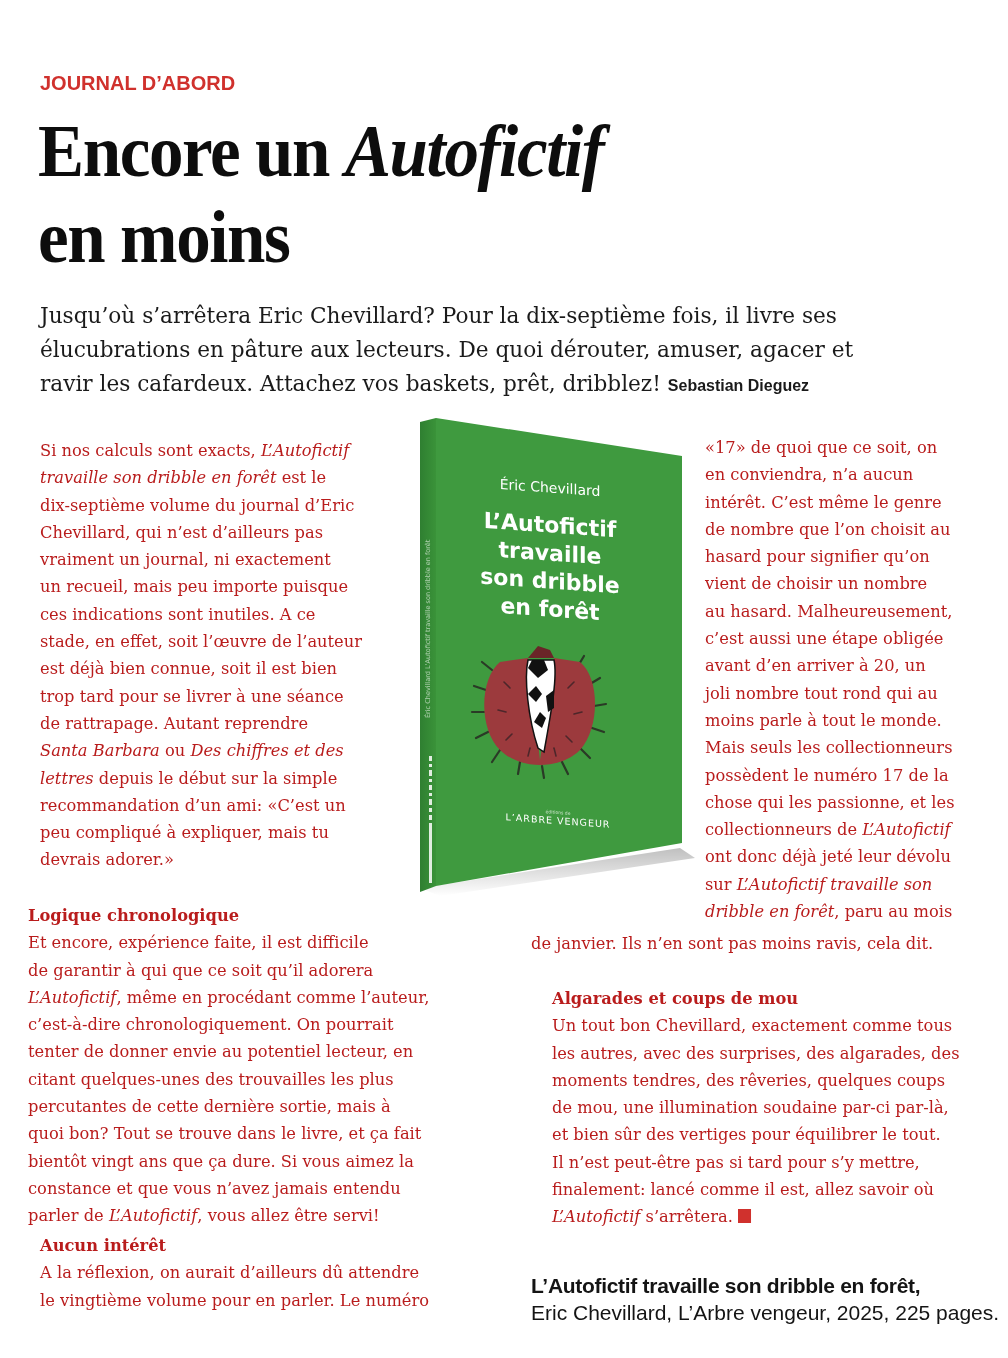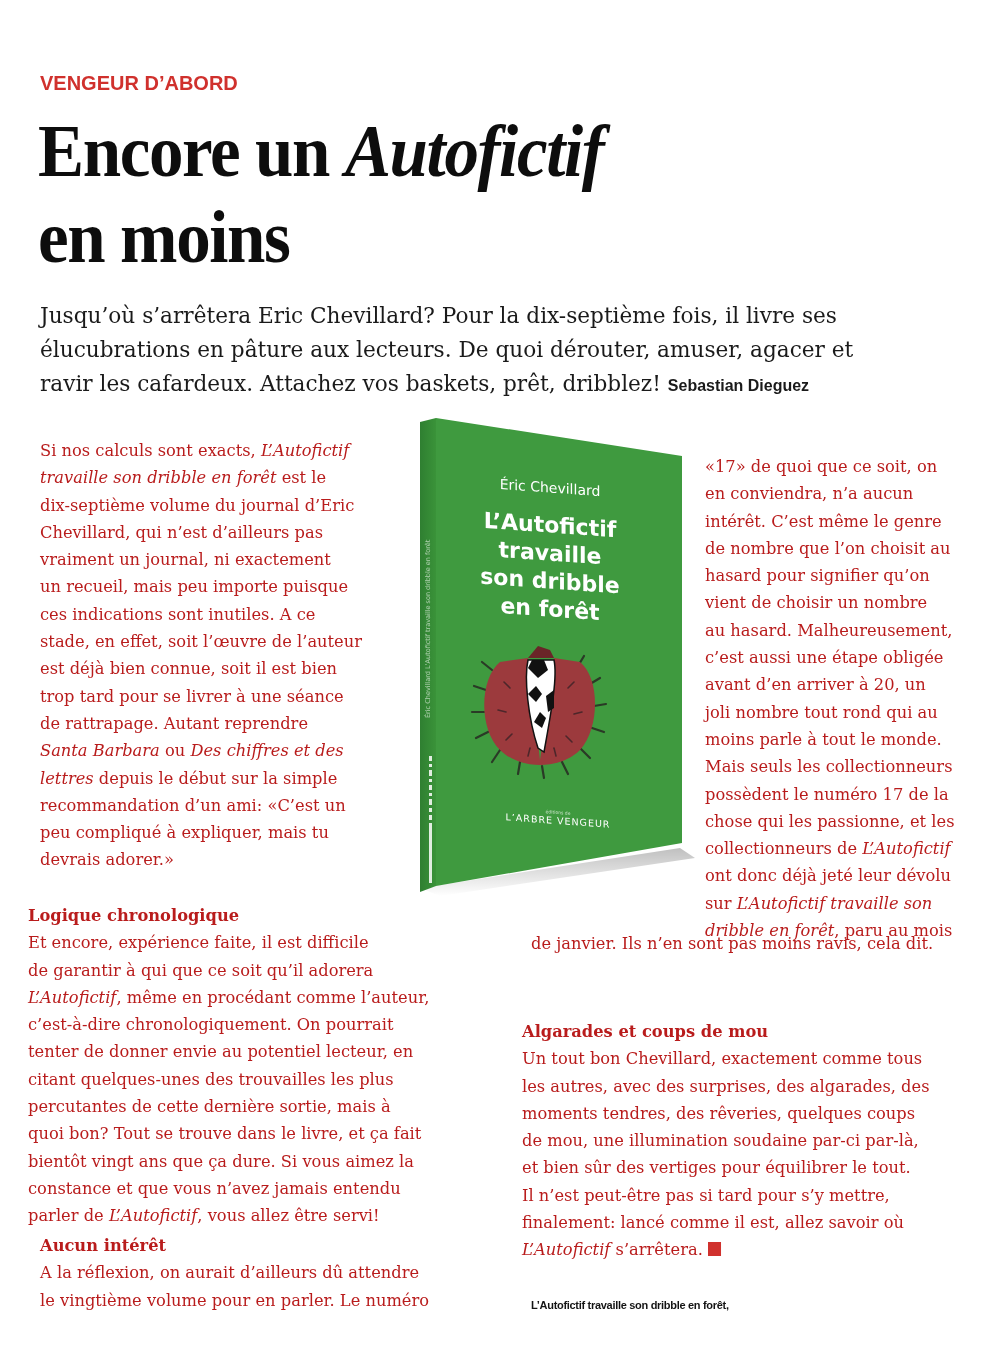--- a/index.html
+++ b/index.html
@@ -9,35 +9,35 @@
   .headline { left: 38px; top: 108px; font-family: "Liberation Serif", serif; font-weight: 700; font-size: 75px; line-height: 86px; letter-spacing: -1.5px; color: #0d0d0d; transform: scaleX(0.92); transform-origin: left top; }
   .headline i { font-style: italic; }
   .lede { left: 40px; top: 298px; width: 940px; font-family: "DejaVu Serif", serif; font-size: 23px; line-height: 34px; color: #1a1a1a; transform: scaleX(0.94); transform-origin: left top; white-space: nowrap; }
   .lede .ln { display: block; }
   .byline { font-family: "Liberation Sans", sans-serif; font-weight: 700; font-size: 17px; }
   .body { font-family: "DejaVu Serif", serif; font-size: 17.5px; line-height: 27.3px; color: #b91c1c; white-space: nowrap; }
   .body .ln { display: block; transform: scaleX(0.93); transform-origin: left top; }
   .body i { font-style: italic; }
   .sub { font-weight: 700; }
   .col1 { left: 40px; top: 437px; }
-  .col2 { left: 705px; top: 453px; }
+  .col2 { left: 705px; top: 434px; }
   .col3 { left: 531px; top: 930px; text-align: center; }
-  .col4 { left: 522px; top: 985px; margin-top: 33px; }
+  .col4 { left: 552px; top: 985px; }
   .col5 { left: 28px; top: 902px; }
   .col6 { left: 40px; top: 1232px; }
   .endmark { display: inline-block; width: 14px; height: 14px; background: #d0312d; margin-left: 6px; vertical-align: -1px; }
-  .infobox { left: 531px; top: 1272px; font-family: "Liberation Sans", sans-serif; font-size: 11px; line-height: 27px; color: #141414; white-space: nowrap; margin-top: 20px; }
+  .infobox { left: 531px; top: 1272px; font-family: "Liberation Sans", sans-serif; font-size: 21px; line-height: 27px; color: #141414; white-space: nowrap; }
   .infobox .t { font-weight: 700; display: block; letter-spacing: -0.3px; }
   .book { left: 400px; top: 418px; width: 300px; height: 480px; }
   .book-cover-text { font-family: "DejaVu Sans", sans-serif; fill: #ffffff; }
 </style>
 </head>
 <body>
 
-<div class="abs kicker">VENGEUR D’ABORD</div>
+<div class="abs kicker">JOURNAL D’ABORD</div>
 
 <h1 class="abs headline" style="margin:0;">
   <span><span>Encore un </span><i>Autofictif</i></span><br>
   <span>en moins</span>
 </h1>
 
 <div class="abs lede">
   <span class="ln">Jusqu’où s’arrêtera Eric Chevillard? Pour la dix-septième fois, il livre ses</span>
   <span class="ln">élucubrations en pâture aux lecteurs. De quoi dérouter, amuser, agacer et</span>
   <span class="ln"><span>ravir les cafardeux. Attachez vos baskets, prêt, dribblez! </span><span class="byline">Sebastian Dieguez</span></span>
@@ -196,13 +196,14 @@
 </div>
 
 <div class="abs body col6">
   <span class="ln sub">Aucun intérêt</span>
   <span class="ln">A la réflexion, on aurait d’ailleurs dû attendre</span>
   <span class="ln">le vingtième volume pour en parler. Le numéro</span>
 </div>
 
 <div class="abs infobox">
   <span class="t">L’Autofictif travaille son dribble en forêt,</span>
+  <span>Eric Chevillard, L’Arbre vengeur, 2025, 225 pages.</span>
 </div>
 
 </body></html>

